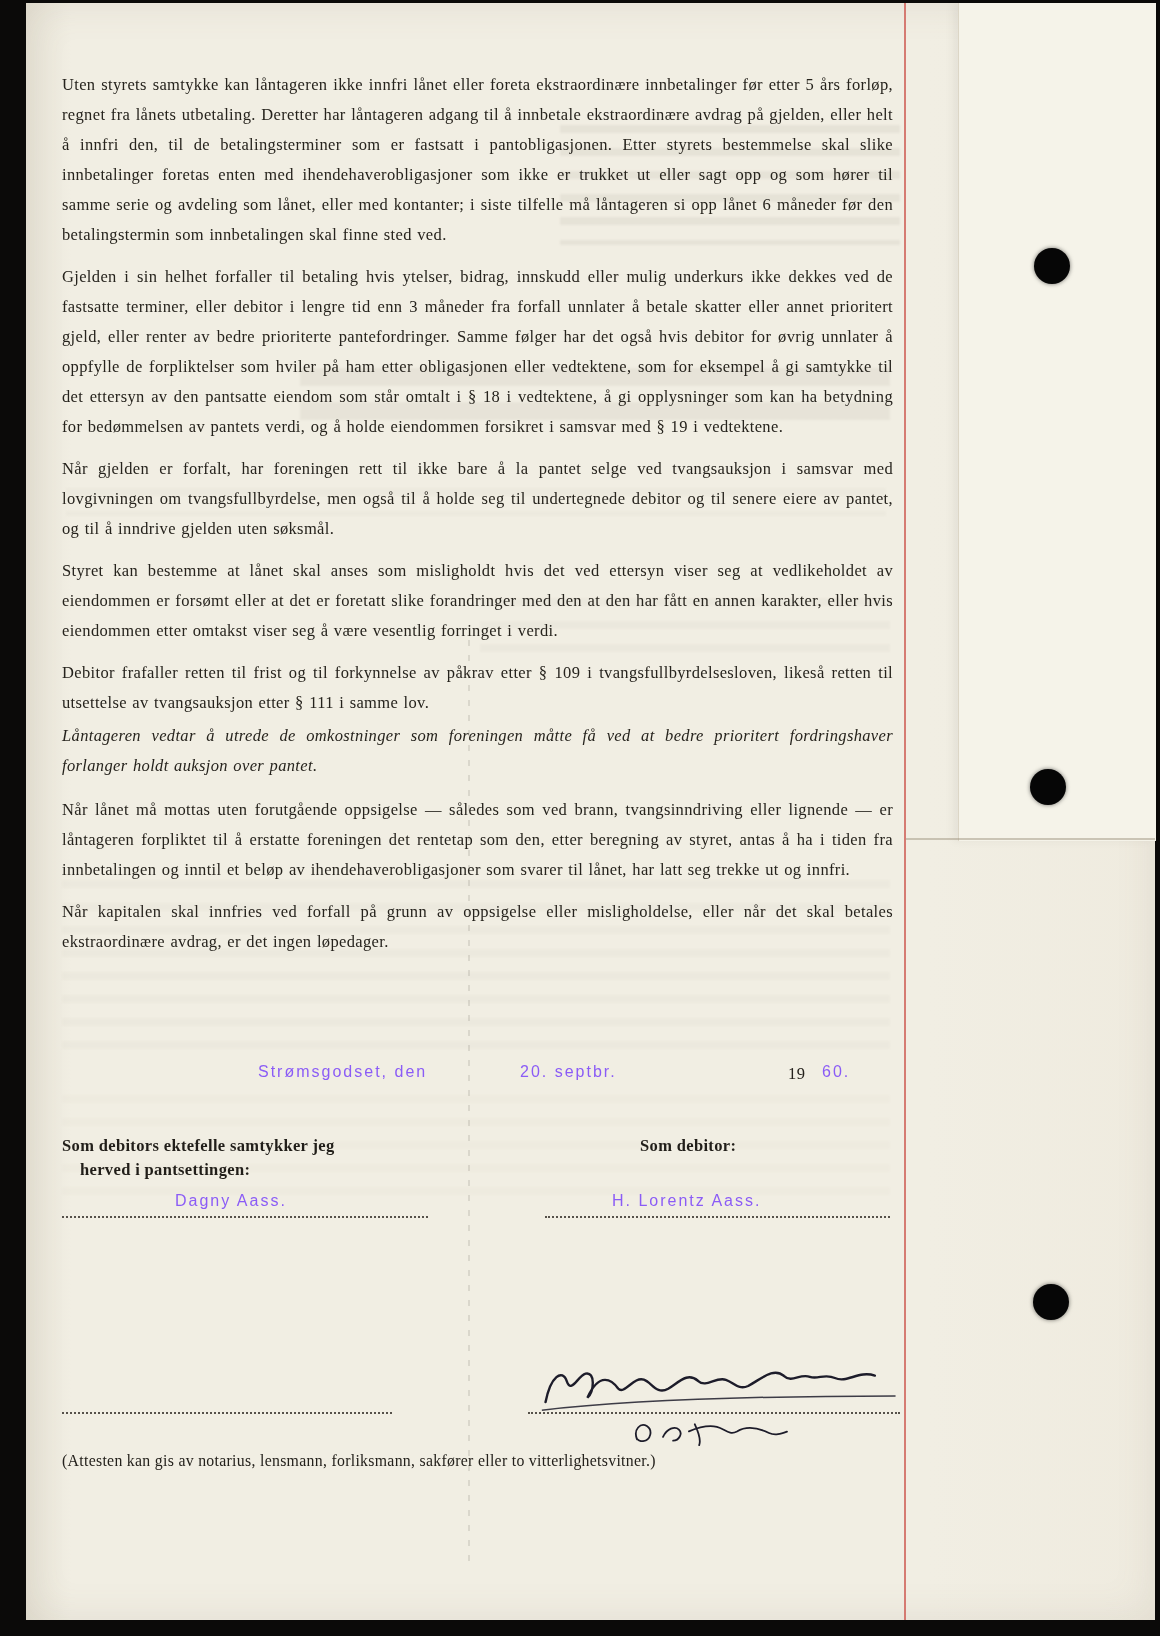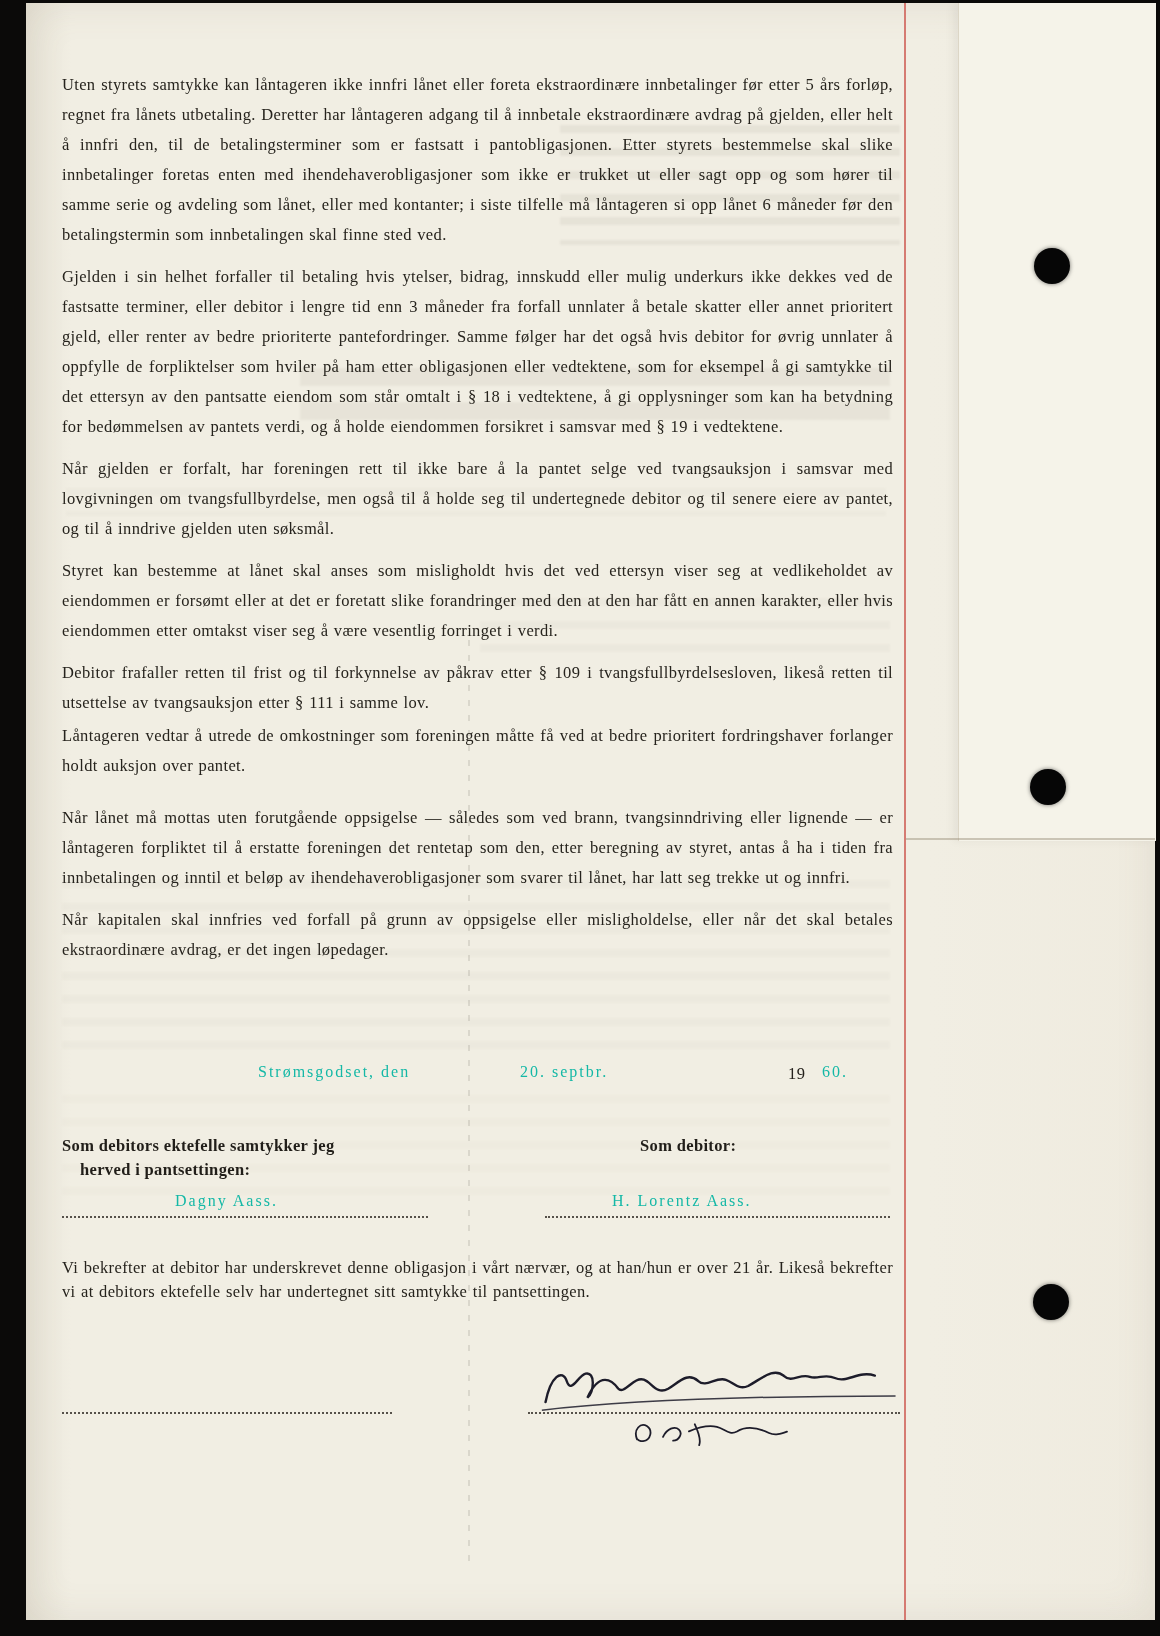--- a/index.html
+++ b/index.html
@@ -12,23 +12,23 @@
          background:#f5f3e9;border-left:1px solid #dcd6c6;box-shadow:-5px 0 9px rgba(0,0,0,.05);}
   .facing-edge{position:absolute;left:906px;top:838px;width:249px;height:2px;background:rgba(150,140,118,.45);}
   .red-line{position:absolute;left:904px;top:3px;width:2px;height:1617px;background:rgba(208,102,94,.85);}
   .hole{position:absolute;width:36px;height:36px;border-radius:50%;background:#060606;box-shadow:0 0 4px rgba(0,0,0,.55);}
   .hole1{left:1034px;top:248px;} .hole2{left:1030px;top:769px;} .hole3{left:1033px;top:1284px;}
 
   .body-text{position:absolute;left:62px;top:70px;width:831px;font-size:16.5px;line-height:30px;
          text-align:justify;letter-spacing:.35px;word-spacing:1px;color:#26231d;}
   .body-text p{margin:0 0 12px 0;}
   .body-text p.tight{margin-bottom:3px;}
-  .body-text p.after-tight{margin-bottom:22px;}
+  .body-text p.after-tight{margin-bottom:14px;font-style:italic;}
 
-  .mono{font-family:Liberation Serif, serif;font-size:16px;letter-spacing:2px;color:#14b8a6;}
+  .mono{font-family:Liberation Sans, sans-serif;font-size:16px;letter-spacing:2px;color:#8b5cf6;}
   .dateline span{position:absolute;top:1063px;white-space:nowrap;}
   .dl-place{left:258px;} .dl-date{left:520px;} 
   .dl-year-printed{left:788px;font-family:"Liberation Serif",serif;font-size:16.5px;letter-spacing:.4px;top:1064px !important;}
   .dl-year-typed{left:822px;}
 
   .label{position:absolute;font-size:16.5px;letter-spacing:.35px;color:#211e19;font-weight:bold;white-space:nowrap;}
   .consent-line1{left:62px;top:1136px;} .consent-line2{left:80px;top:1160px;}
   .debtor-label{left:640px;top:1136px;}
 
   .typed-name{position:absolute;white-space:nowrap;}
@@ -100,27 +100,27 @@
 
   <div class="label consent-line1">Som debitors ektefelle samtykker jeg</div>
   <div class="label consent-line2">herved i pantsettingen:</div>
   <div class="label debtor-label">Som debitor:</div>
 
   <div class="mono typed-name spouse-name">Dagny Aass.</div>
   <div class="mono typed-name debtor-name">H. Lorentz Aass.</div>
   <div class="dotline sig-dot-left"></div>
   <div class="dotline sig-dot-right"></div>
 
-  <div class="confirmation">Vi bekrefter at debitor har underskrevet denne obligasjon i vårt nærvær, og at han/hun er over 21 år. Likeså bekrefter vi at debitors ektefelle selv har undertegnet sitt samtykke til pantsettingen.</div>
 
   <div class="dotline wit-dot-left"></div>
   <div class="dotline wit-dot-right"></div>
 
   <svg class="main-sig" viewBox="0 0 370 66">
     <path d="M10,46 C16,20 28,13 32,26 C36,39 43,21 51,19 C61,17 59,37 52,43 C65,17 77,26 83,35 C89,42 99,23 109,27 C117,30 121,43 133,37 C145,30 153,21 163,30 C171,38 181,26 191,30 C199,33 203,41 213,37 C227,30 239,19 249,28 C257,36 265,26 275,30 C283,33 290,27 300,32 C312,38 324,25 340,31" stroke="#1d1c2a" stroke-width="2.4" fill="none" stroke-linecap="round"></path>
     <path d="M6,54 C90,47 210,47 360,52" stroke="#1d1c2a" stroke-width="1.5" fill="none" opacity=".85"></path>
   </svg>
   <svg class="initials-sig" viewBox="0 0 170 36">
     <path d="M12,22 C8,12 16,5 22,9 C28,13 26,23 18,24 C12,24 10,18 12,22 M38,20 C42,12 50,9 54,13 C58,17 54,24 48,24 M70,8 C74,17 76,24 74,29 M64,15 C74,11 84,9 92,11 C100,13 104,20 112,16 C122,10 134,13 144,18 C150,21 156,19 162,17" stroke="#1d1c2a" stroke-width="1.8" fill="none" stroke-linecap="round"></path>
   </svg>
 
+  <div class="footnote">(Attesten kan gis av notarius, lensmann, forliksmann, sakfører eller to vitterlighetsvitner.)</div>
 
 </div>
 
 </body></html>

